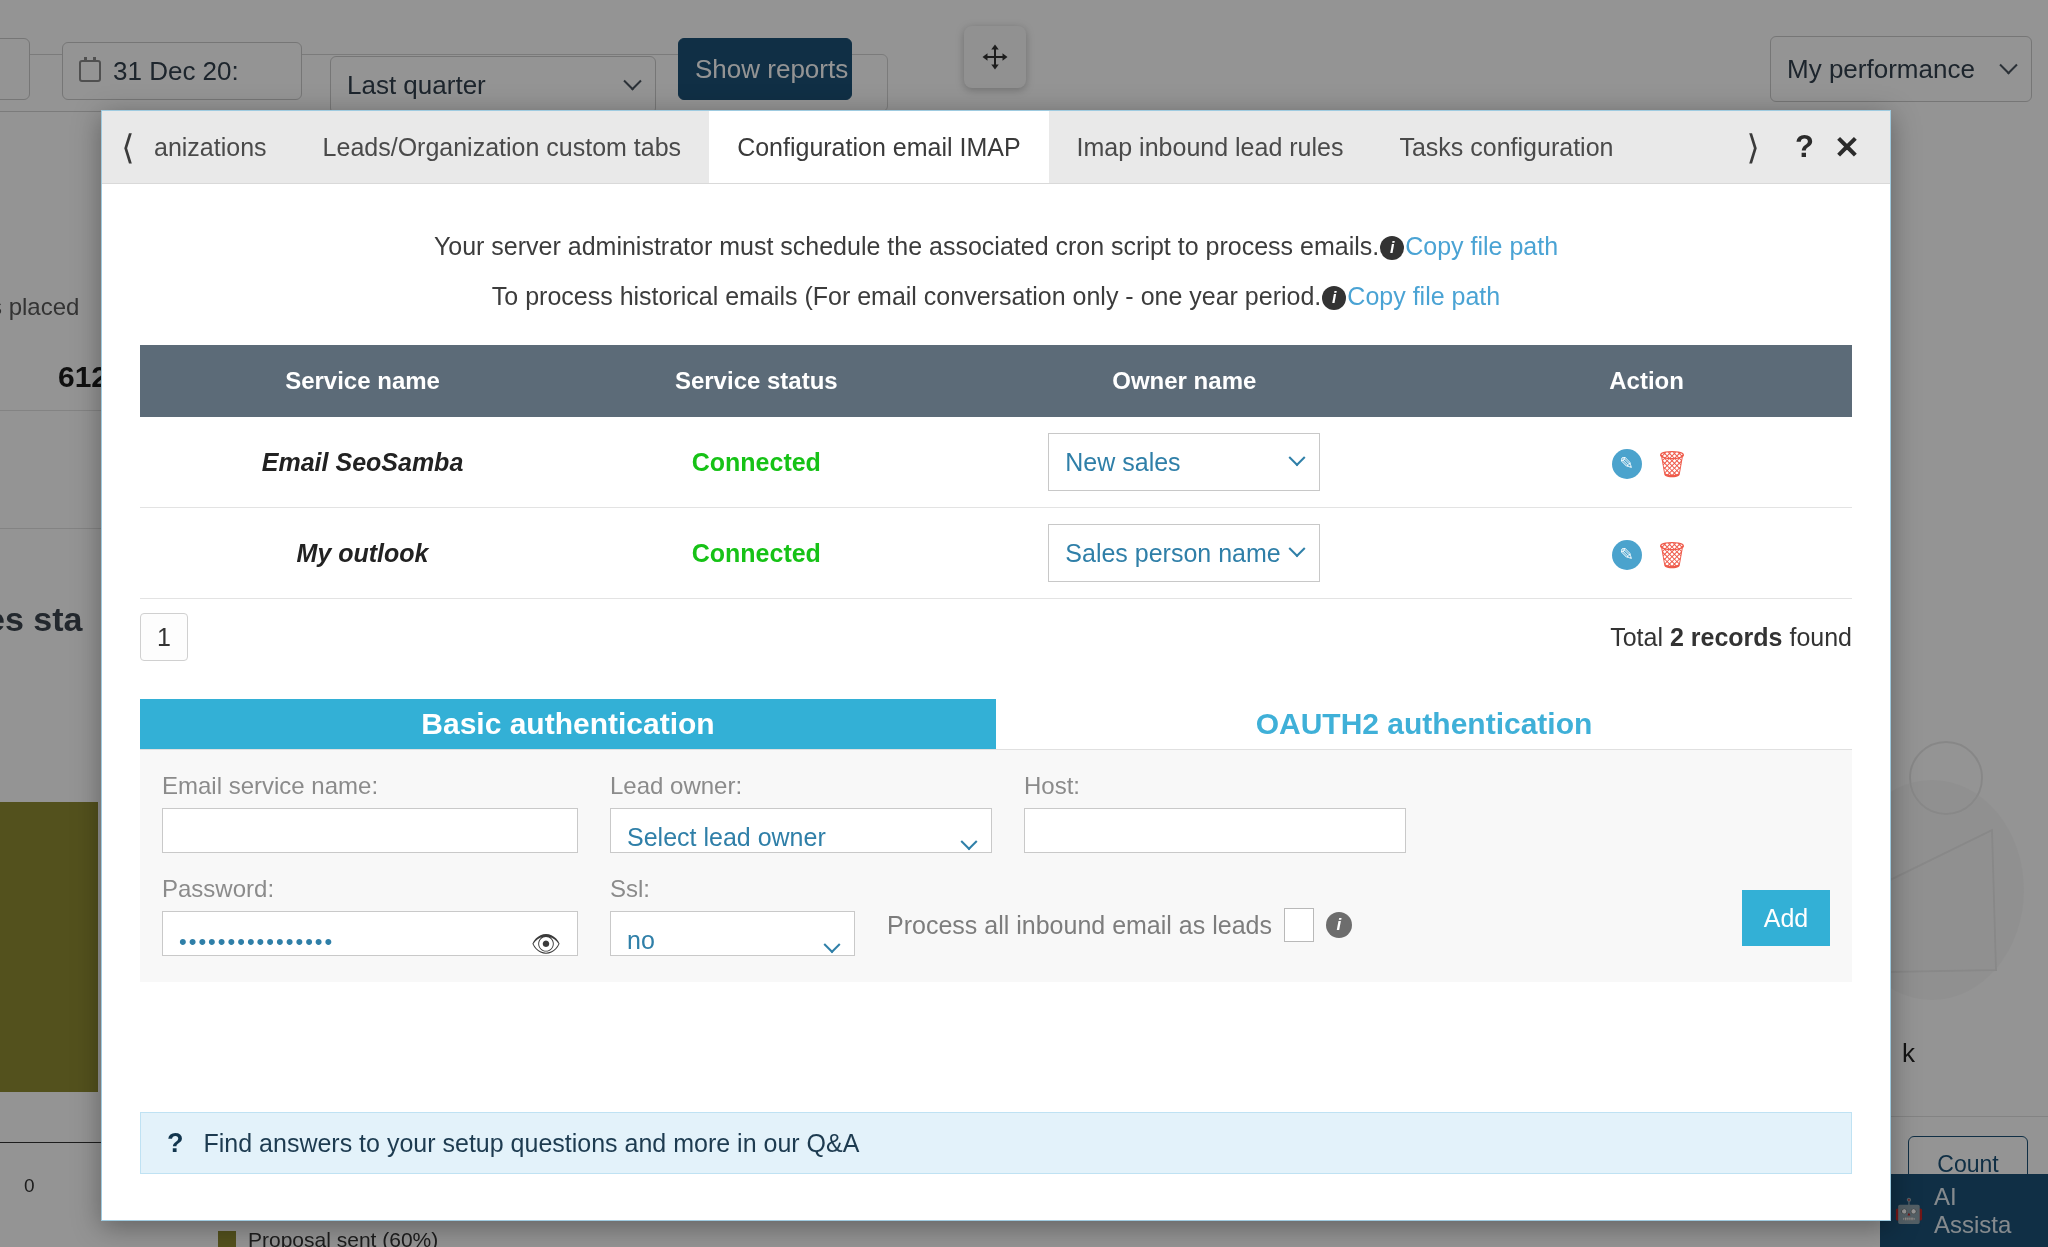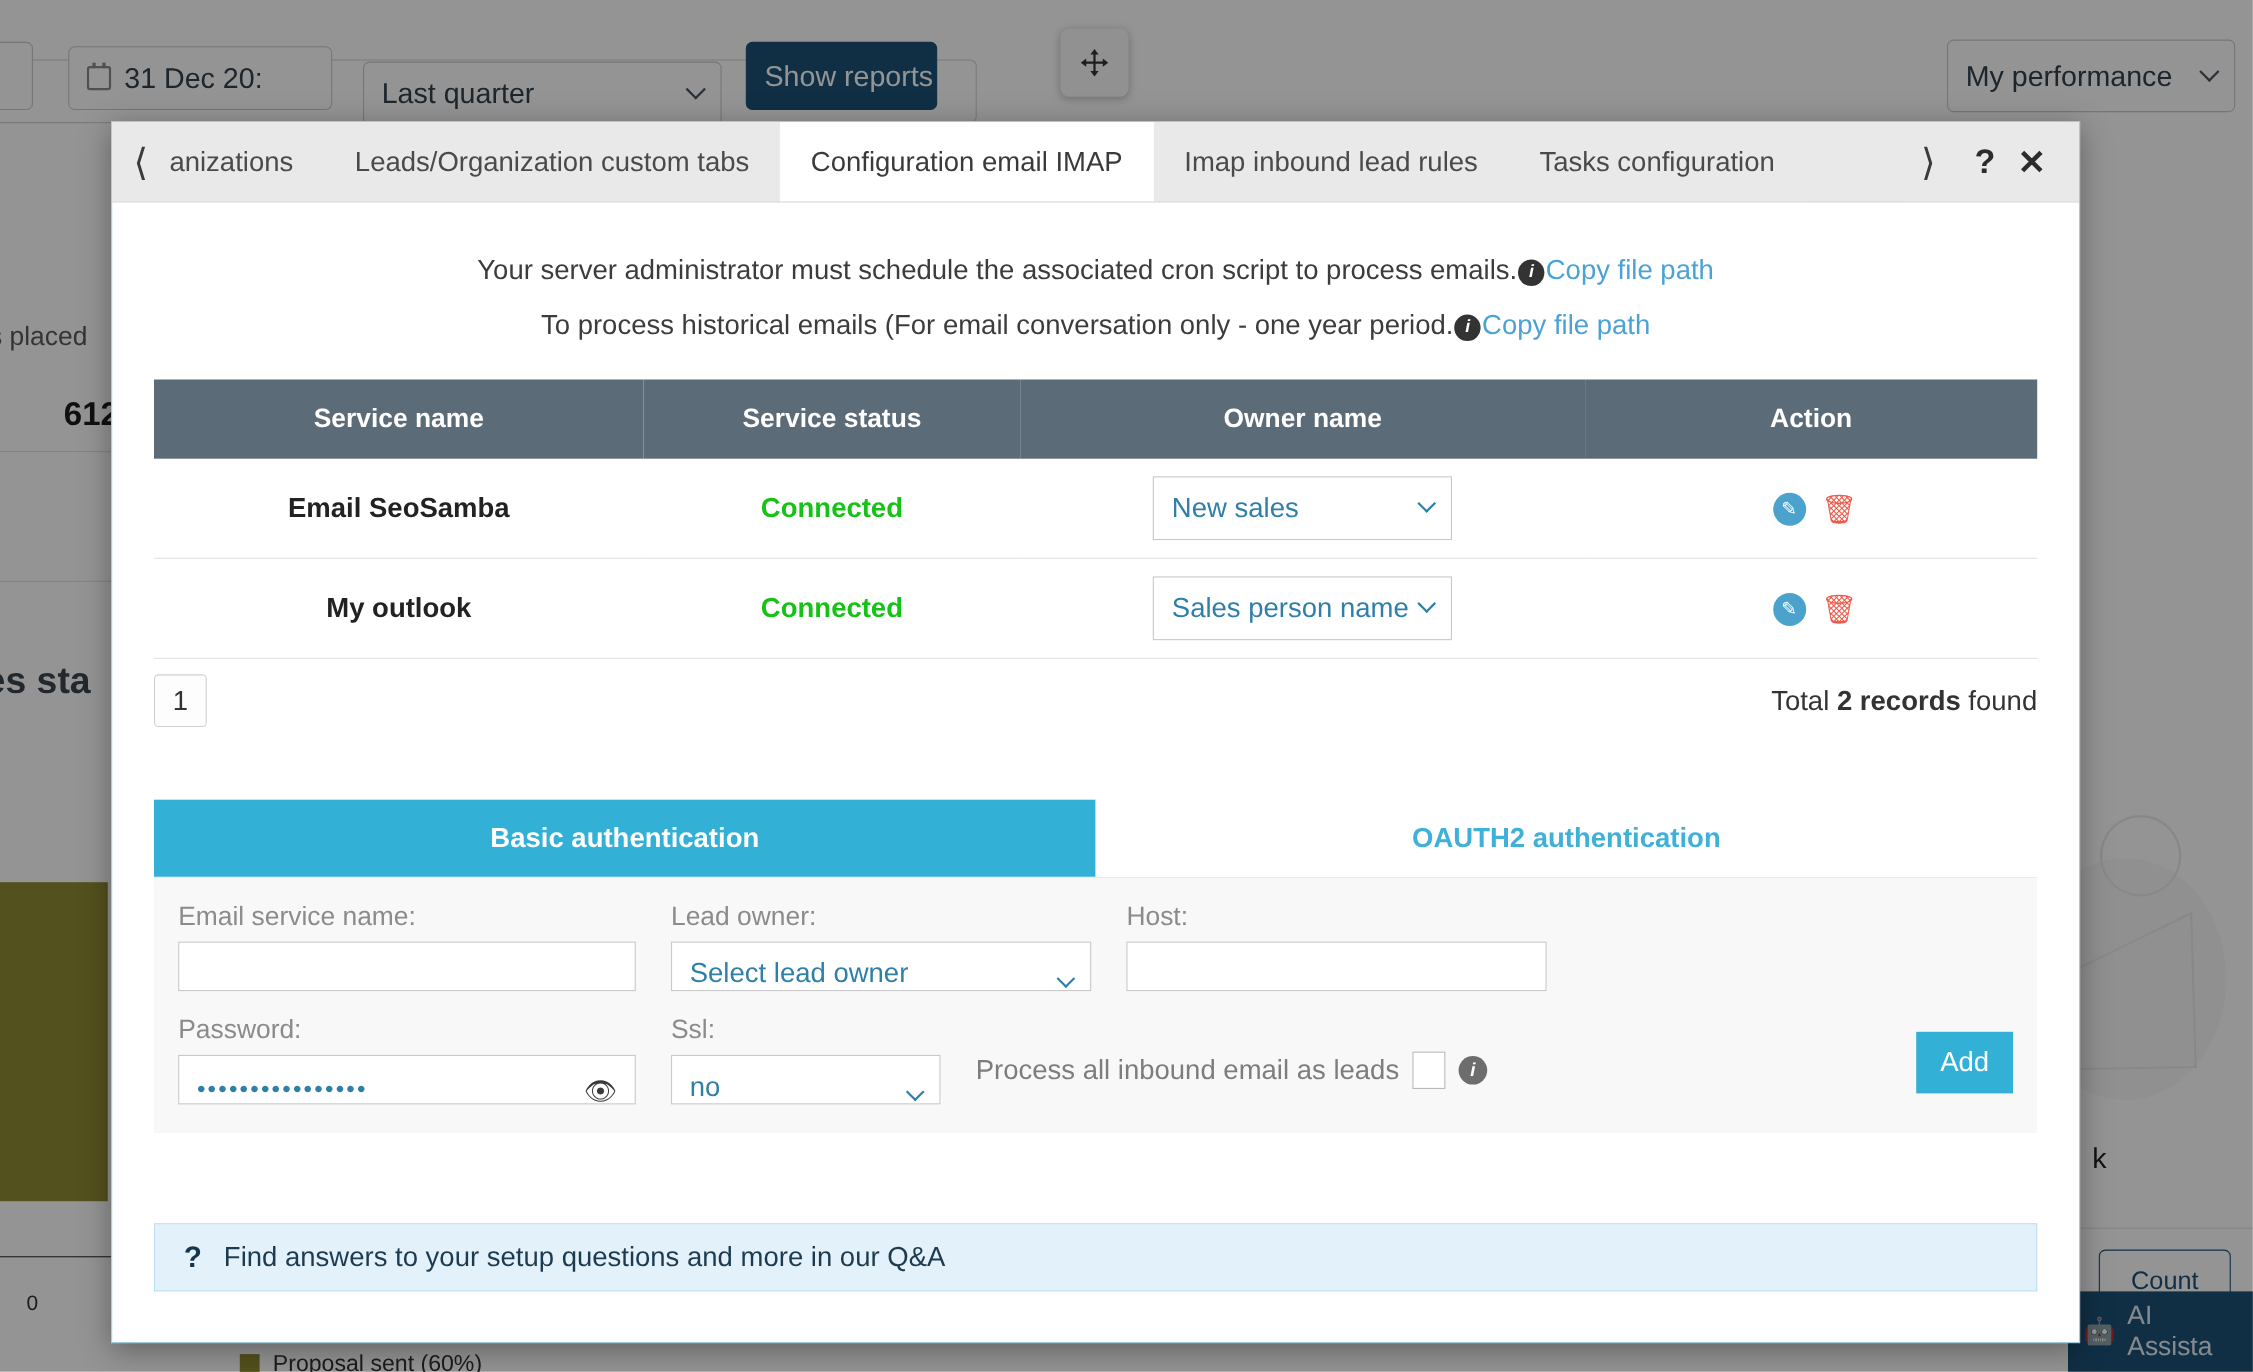--- a/index.html
+++ b/index.html
@@ -209,21 +209,21 @@
     text-align: center;
   }
   table.svc tbody td {
     padding: 16px 0;
     font-size: 25px;
     text-align: center;
     border-bottom: 1px solid #e3e3e3;
     vertical-align: middle;
   }
   table.svc tbody tr:last-child td { border-bottom: 1px solid #e3e3e3; }
-  .svc-name { font-weight: bold; color: #222222; }
+  .svc-name { font-weight: bold; color: #222222; font-style: italic; }
   .svc-status { color: #16c216; font-weight: bold; }
   .owner-select {
     width: 272px; height: 58px;
     border: 1px solid #c8c8c8;
     background: #ffffff;
     display: inline-flex; align-items: center;
     padding: 0 16px;
     font-size: 25px; color: #2f7fa8;
   }
   .owner-select .chev {
@@ -269,26 +269,25 @@
   }
 
   
   .auth-wrap {
     margin-top: 38px;
     display: flex;
     border-bottom: 1px solid #e0e0e0;
   }
   .auth-tab {
     flex: 1 1 0;
-    height: 70px;
+    height: 50px;
     display: flex; align-items: center; justify-content: center;
-    font-size: 25px; font-weight: bold;
+    font-size: 30px; font-weight: bold;
     color: #3fb0d8;
     background: #ffffff;
-    margin-top: 28px;
   }
   .auth-tab.active {
     background: #33b0d6; color: #ffffff;
   }
 
   
   .form-panel {
     background: #f8f8f8;
     padding: 22px 22px 26px 22px;
     margin-top: 0;

